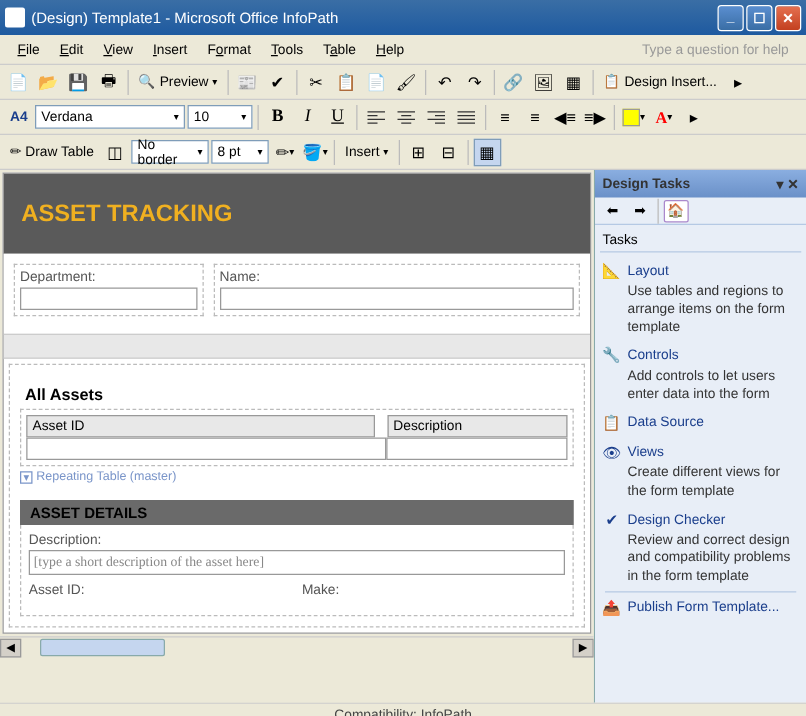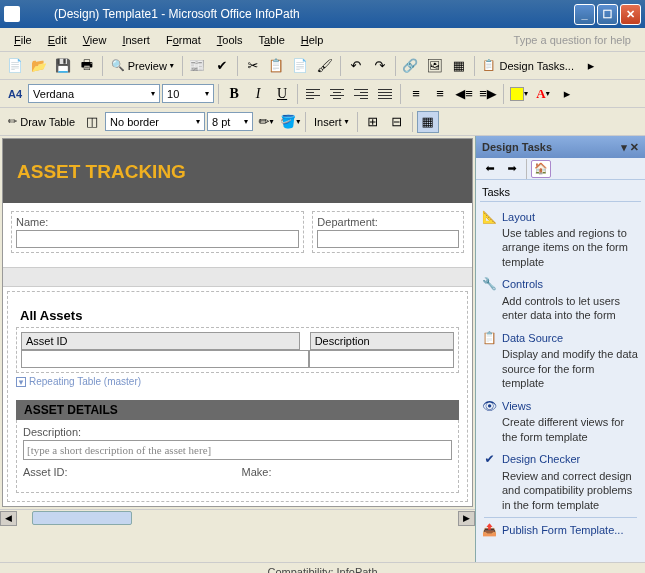--- a/index.html
+++ b/index.html
@@ -1,34 +1,34 @@
 <!DOCTYPE html>
 <html><head>
 <meta charset="utf-8">
 <style>
 * { margin: 0; padding: 0; box-sizing: border-box; }
 body { font-family: Tahoma, Arial, sans-serif; font-size: 11px; background: #ece9d8; width: 645px; height: 573px; overflow: hidden; }
-.titlebar { background: linear-gradient(to bottom, #3a6ea5, #1e5aa0); height: 28px; display: flex; align-items: center; padding: 0 4px; color: white; gap: 29px; }
+.titlebar { background: linear-gradient(to bottom, #3a6ea5, #1e5aa0); height: 28px; display: flex; align-items: center; padding: 0 4px; color: white; }
 .titlebar-icon { width: 16px; height: 16px; background: #fff; margin-right: 5px; border-radius: 2px; }
 .titlebar-text { font-size: 12px; flex: 1; }
 .win-btns { display: flex; gap: 2px; }
 .win-btn { width: 21px; height: 21px; border: 1px solid #fff; border-radius: 3px; display: flex; align-items: center; justify-content: center; font-size: 11px; font-weight: bold; color: white; }
 .min-btn, .max-btn { background: linear-gradient(to bottom, #5a8ed0, #3a6ea5); }
 .close-btn { background: linear-gradient(to bottom, #e57050, #c34020); }
 .menubar { background: #ece9d8; height: 24px; display: flex; align-items: center; padding: 0 6px; border-bottom: 1px solid #ccc; }
 .menu-item { padding: 2px 8px; cursor: default; }
 .menu-item u { text-decoration: underline; }
 .help-box { margin-left: auto; color: #999; font-size: 11px; padding-right: 8px; }
 .toolbar { background: #ece9d8; height: 28px; display: flex; align-items: center; padding: 0 4px; border-bottom: 1px solid #ccc; gap: 2px; }
 .tb-btn { width: 22px; height: 22px; display: flex; align-items: center; justify-content: center; border: 1px solid transparent; font-size: 13px; }
 .tb-sep { width: 1px; height: 20px; background: #bbb; margin: 0 2px; }
 .tb-text { padding: 2px 4px; display: flex; align-items: center; gap: 3px; }
 .dropdown-arrow { font-size: 8px; color: #000; }
 .font-select { border: 1px solid #7f9db9; background: white; padding: 1px 4px; height: 19px; display: flex; align-items: center; }
-.font-name { width: 132px; }
+.font-name { width: 120px; }
 .font-size { width: 52px; }
 .content-area { display: flex; height: 426px; }
 .design-canvas { flex: 1; background: #ece9d8; overflow: auto; position: relative; }
 .canvas-inner { background: #fff; border: 1px solid #999; margin: 2px; }
 .banner { background: #5a5a5a; padding: 22px 14px 20px; }
 .banner-title { color: #f0b020; font-size: 19px; font-weight: bold; font-family: Verdana, sans-serif; }
 .form-section { padding: 8px; background: #fff; }
 .field-row { display: flex; gap: 8px; margin-bottom: 6px; }
 .field-group { border: 1px dashed #bbb; padding: 4px; }
 .field-label { font-size: 11px; color: #555; margin-bottom: 2px; }
@@ -109,21 +109,21 @@
   <div class="tb-btn">📄</div>
   <div class="tb-btn">🖌</div>
   <div class="tb-sep"></div>
   <div class="tb-btn">↶</div>
   <div class="tb-btn">↷</div>
   <div class="tb-sep"></div>
   <div class="tb-btn">🔗</div>
   <div class="tb-btn">🖼</div>
   <div class="tb-btn">▦</div>
   <div class="tb-sep"></div>
-  <div class="tb-text">📋<span>Design Tasks...</span></div>
+  <div class="tb-text">📋<span>Design Insert...</span></div>
   <div class="tb-btn">▸</div>
 </div>
 
 <div class="toolbar">
   <div class="tb-text" style="color:#1a3e8c;font-weight:bold">A4</div>
   <div class="font-select font-name">
       <span>Verdana</span>
       <span class="dropdown-arrow" style="margin-left:auto">▾</span>
     </div>
   <div class="font-select font-size">
@@ -180,21 +180,21 @@
   <div class="tb-btn highlight-btn">
       <span style="color:red;font-weight:bold;font-family:serif">A</span>
       <span class="dropdown-arrow">▾</span>
     </div>
   <div class="tb-btn">▸</div>
 </div>
 
 <div class="toolbar">
   <div class="tb-text">✏<span>Draw Table</span></div>
   <div class="tb-btn">◫</div>
-  <div class="font-select" style="width:100px">
+  <div class="font-select" style="width:62px">
       <span>No border</span>
       <span class="dropdown-arrow" style="margin-left:auto">▾</span>
     </div>
   <div class="font-select" style="width:46px">
       <span>8 pt</span>
       <span class="dropdown-arrow" style="margin-left:auto">▾</span>
     </div>
   <div class="tb-btn highlight-btn">✏<span class="dropdown-arrow">▾</span></div>
   <div class="tb-btn highlight-btn">🪣<span class="dropdown-arrow">▾</span></div>
   <div class="tb-sep"></div>
@@ -210,26 +210,26 @@
 </div>
 
 <div class="content-area">
   <div class="design-canvas">
     <div class="canvas-inner">
       <div class="banner">
         <div class="banner-title">ASSET TRACKING</div>
       </div>
       <div class="form-section">
         <div class="field-row">
+          <div class="field-group" style="flex:1">
+            <div class="field-label">Department:</div>
+            <div class="field-input"></div>
+          </div>
           <div class="field-group" style="flex:2">
             <div class="field-label">Name:</div>
-            <div class="field-input"></div>
-          </div>
-          <div class="field-group" style="flex:1">
-            <div class="field-label">Department:</div>
             <div class="field-input"></div>
           </div>
         </div>
       </div>
       <div style="height:20px;background:#e8e8e8;border-top:1px solid #ccc;border-bottom:1px solid #ccc"></div>
       <div class="form-section" style="border:1px dashed #bbb;margin:4px">
         <div class="section-title">All Assets</div>
         <div class="table-outer">
           <div class="table-header-row">
             <div class="table-header-cell" style="flex:2">Asset ID</div>
@@ -299,21 +299,20 @@
             <span class="task-icon">🔧</span>
             <span>Controls</span>
           </div>
         <div class="task-desc">Add controls to let users enter data into the form</div>
       </div>
       <div class="task-item">
         <div class="task-link">
             <span class="task-icon">📋</span>
             <span>Data Source</span>
           </div>
-        <div class="task-desc">Display and modify the data source for the form template</div>
       </div>
       <div class="task-item">
         <div class="task-link">
             <span class="task-icon">👁</span>
             <span>Views</span>
           </div>
         <div class="task-desc">Create different views for the form template</div>
       </div>
       <div class="task-item">
         <div class="task-link">

